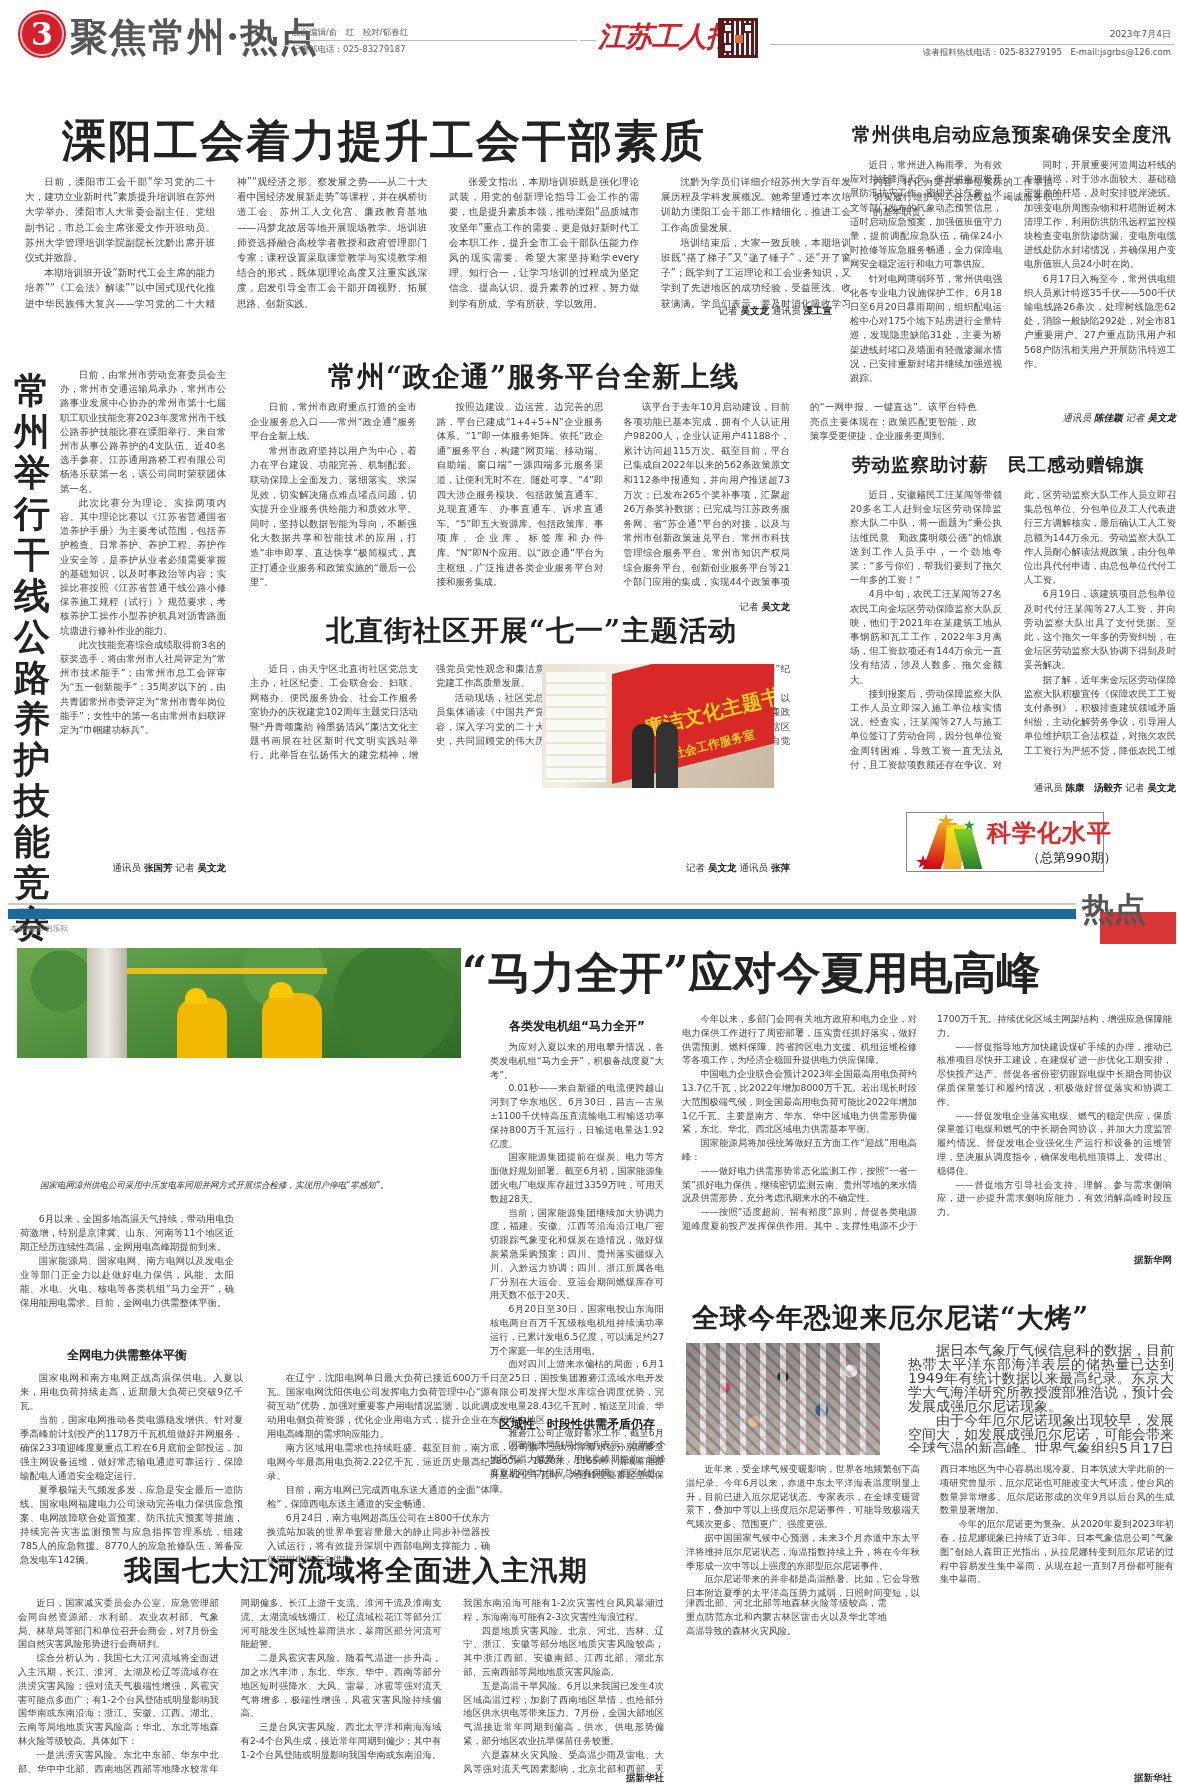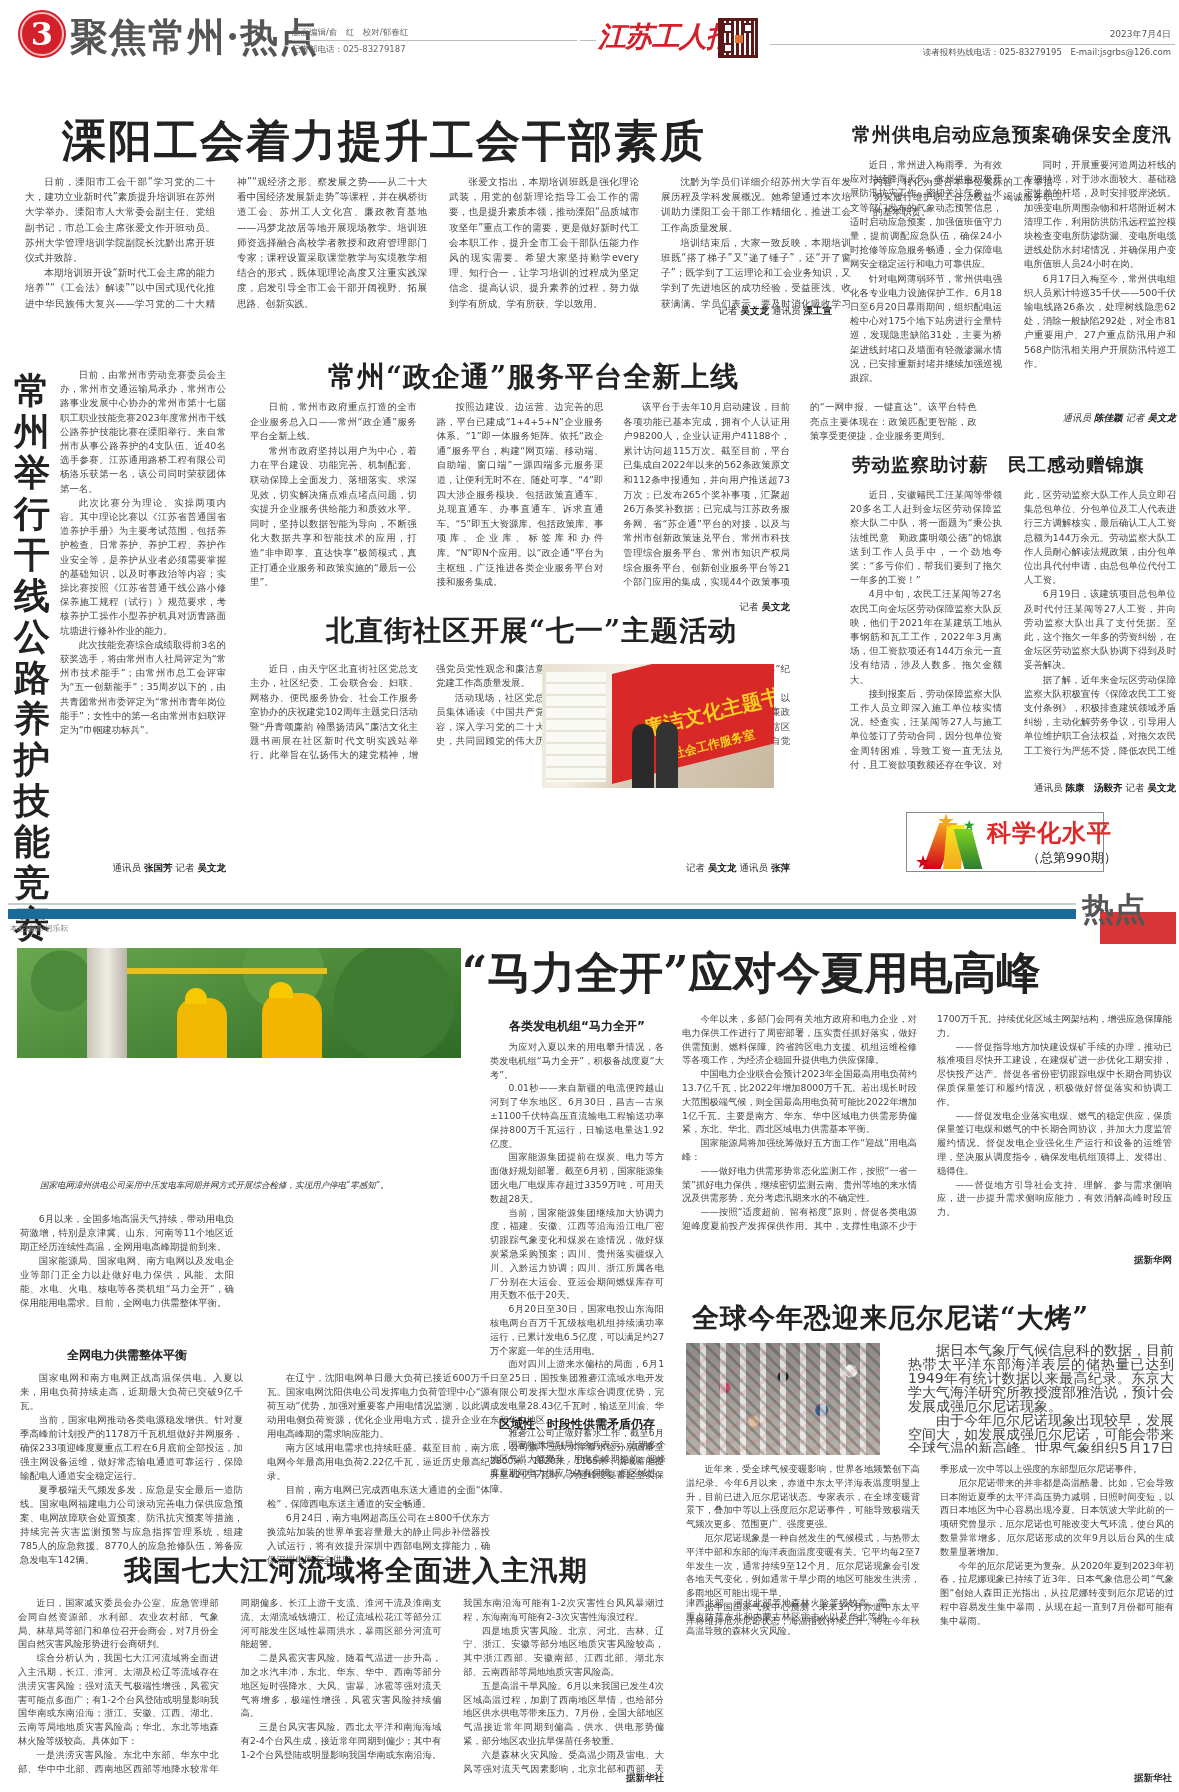--- a/index.html
+++ b/index.html
@@ -218,21 +218,20 @@
   radial-gradient(circle at 85% 25%,#f0f0f0 0 6px,transparent 7px),
   linear-gradient(180deg,#8a8a88,#b8b4ac);">
   <div style="position:absolute;inset:0;background:repeating-linear-gradient(45deg,rgba(40,40,40,.25) 0 3px,transparent 3px 9px),repeating-linear-gradient(-30deg,rgba(200,120,120,.2) 0 4px,transparent 4px 12px);"></div>
 </div>
 <div class="col body-text" style="left:908px;top:1343px;width:266px;height:110px;font-size:14px;line-height:14px;overflow:hidden;">
   <p>据日本气象厅气候信息科的数据，目前热带太平洋东部海洋表层的储热量已达到1949年有统计数据以来最高纪录。东京大学大气海洋研究所教授渡部雅浩说，预计会发展成强厄尔尼诺现象。</p>
   <p>由于今年厄尔尼诺现象出现较早，发展空间大，如发展成强厄尔尼诺，可能会带来全球气温的新高峰。世界气象组织5月17日发布的最新报告预测，2023至2027年这五年内至少有一年会打破2016年创下的高温纪录，这一概率达到98%。欧盟气候监测机构哥白尼气候变化服务局6月15日表示，6月初的全球平均气温为有记录以来同期最高。</p>
 </div>
 <div class="col body-text" style="left:686px;top:1462px;width:488px;height:300px;column-count:2;column-gap:20px;font-size:9.2px;line-height:13.8px;">
   <p>近年来，受全球气候变暖影响，世界各地频繁创下高温纪录。今年6月以来，赤道中东太平洋海表温度明显上升，目前已进入厄尔尼诺状态。专家表示，在全球变暖背景下，叠加中等以上强度厄尔尼诺事件，可能导致极端天气频次更多、范围更广、强度更强。</p>
-  <p>厄尔尼诺现象是一种自然发生的气候模式，与热带太平洋中部和东部的海洋表面温度变暖有关。它平均每2至7年发生一次，通常持续9至12个月。厄尔尼诺现象会引发各地天气变化，例如通常干旱少雨的地区可能发生洪涝，多雨地区可能出现干旱。</p>
   <p>据中国国家气候中心预测，未来3个月赤道中东太平洋将维持厄尔尼诺状态，海温指数持续上升，将在今年秋季形成一次中等以上强度的东部型厄尔尼诺事件。</p>
   <p>厄尔尼诺带来的并非都是高温酷暑。比如，它会导致日本附近夏季的太平洋高压势力减弱，日照时间变短，以西日本地区为中心容易出现冷夏。日本筑波大学此前的一项研究曾显示，厄尔尼诺也可能改变大气环流，使台风的数量异常增多。厄尔尼诺形成的次年9月以后台风的生成数量显著增加。</p>
   <p>今年的厄尔尼诺更为复杂。从2020年夏到2023年初春，拉尼娜现象已持续了近3年。日本气象信息公司“气象图”创始人森田正光指出，从拉尼娜转变到厄尔尼诺的过程中容易发生集中暴雨，从现在起一直到7月份都可能有集中暴雨。</p>
 </div>
 <div class="abs byline" style="left:1080px;top:1772px;width:92px;font-weight:bold;">据新华社</div>
 
 <div class="abs hl" style="left:124px;top:1552px;font-size:28px;">我国七大江河流域将全面进入主汛期</div>
 <div class="col body-text" style="left:18px;top:1596px;width:646px;height:190px;column-count:3;column-gap:22px;font-size:9.2px;line-height:13.8px;">
   <p>近日，国家减灾委员会办公室、应急管理部会同自然资源部、水利部、农业农村部、气象局、林草局等部门和单位召开会商会，对7月份全国自然灾害风险形势进行会商研判。</p>
   <p>综合分析认为，我国七大江河流域将全面进入主汛期，长江、淮河、太湖及松辽等流域存在洪涝灾害风险；强对流天气极端性增强，风雹灾害可能点多面广；有1-2个台风登陆或明显影响我国华南或东南沿海；浙江、安徽、江西、湖北、云南等局地地质灾害风险高；华北、东北等地森林火险等级较高。具体如下：</p>

